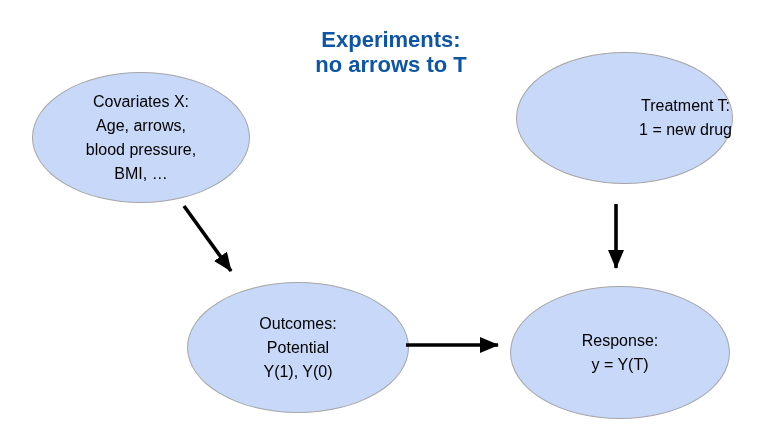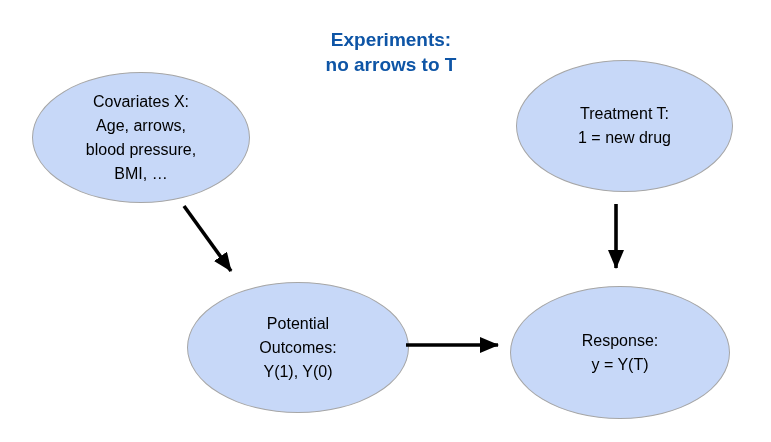--- a/index.html
+++ b/index.html
@@ -22,41 +22,41 @@
     background: var(--color-background);
     overflow: hidden;
   }
   .diagram-title {
     position: absolute;
     left: 241px;
     top: 27px;
     width: 300px;
     text-align: center;
     color: var(--color-title-text);
-    font-size: 19px;
+    font-size: 22px;
     line-height: 25px;
     font-weight: bold;
   }
   .node {
     position: absolute;
     background: var(--color-node-fill);
     border: 1px solid var(--color-node-border);
     border-radius: 50%;
     display: flex;
     align-items: center;
     justify-content: center;
   }
   .node-text {
     text-align: center;
     color: var(--color-node-text);
     font-size: 16px;
     line-height: 24px;
   }
   .node-covariates { left: 32px; top: 72px; width: 218px; height: 131px; }
-  .node-treatment { left: 516px; top: 60px; width: 217px; height: 132px; }
+  .node-treatment { left: 516px; top: 52px; width: 217px; height: 132px; justify-content: flex-end; }
   .node-potential-outcomes { left: 187px; top: 282px; width: 222px; height: 131px; }
   .node-response { left: 510px; top: 286px; width: 220px; height: 133px; }
   .arrow-layer {
     position: absolute;
     left: 0; top: 0;
     width: 771px;
     height: 442px;
     pointer-events: none;
   }
   .arrow-line {
@@ -89,22 +89,22 @@
 
   <div class="node node-treatment">
     <div class="node-text">
       <div>Treatment T:</div>
       <div>1 = new drug</div>
     </div>
   </div>
 
   <div class="node node-potential-outcomes">
     <div class="node-text">
+      <div>Outcomes:</div>
       <div>Potential</div>
-      <div>Outcomes:</div>
       <div>Y(1), Y(0)</div>
     </div>
   </div>
 
   <div class="node node-response">
     <div class="node-text">
       <div>Response:</div>
       <div>y = Y(T)</div>
     </div>
   </div>

